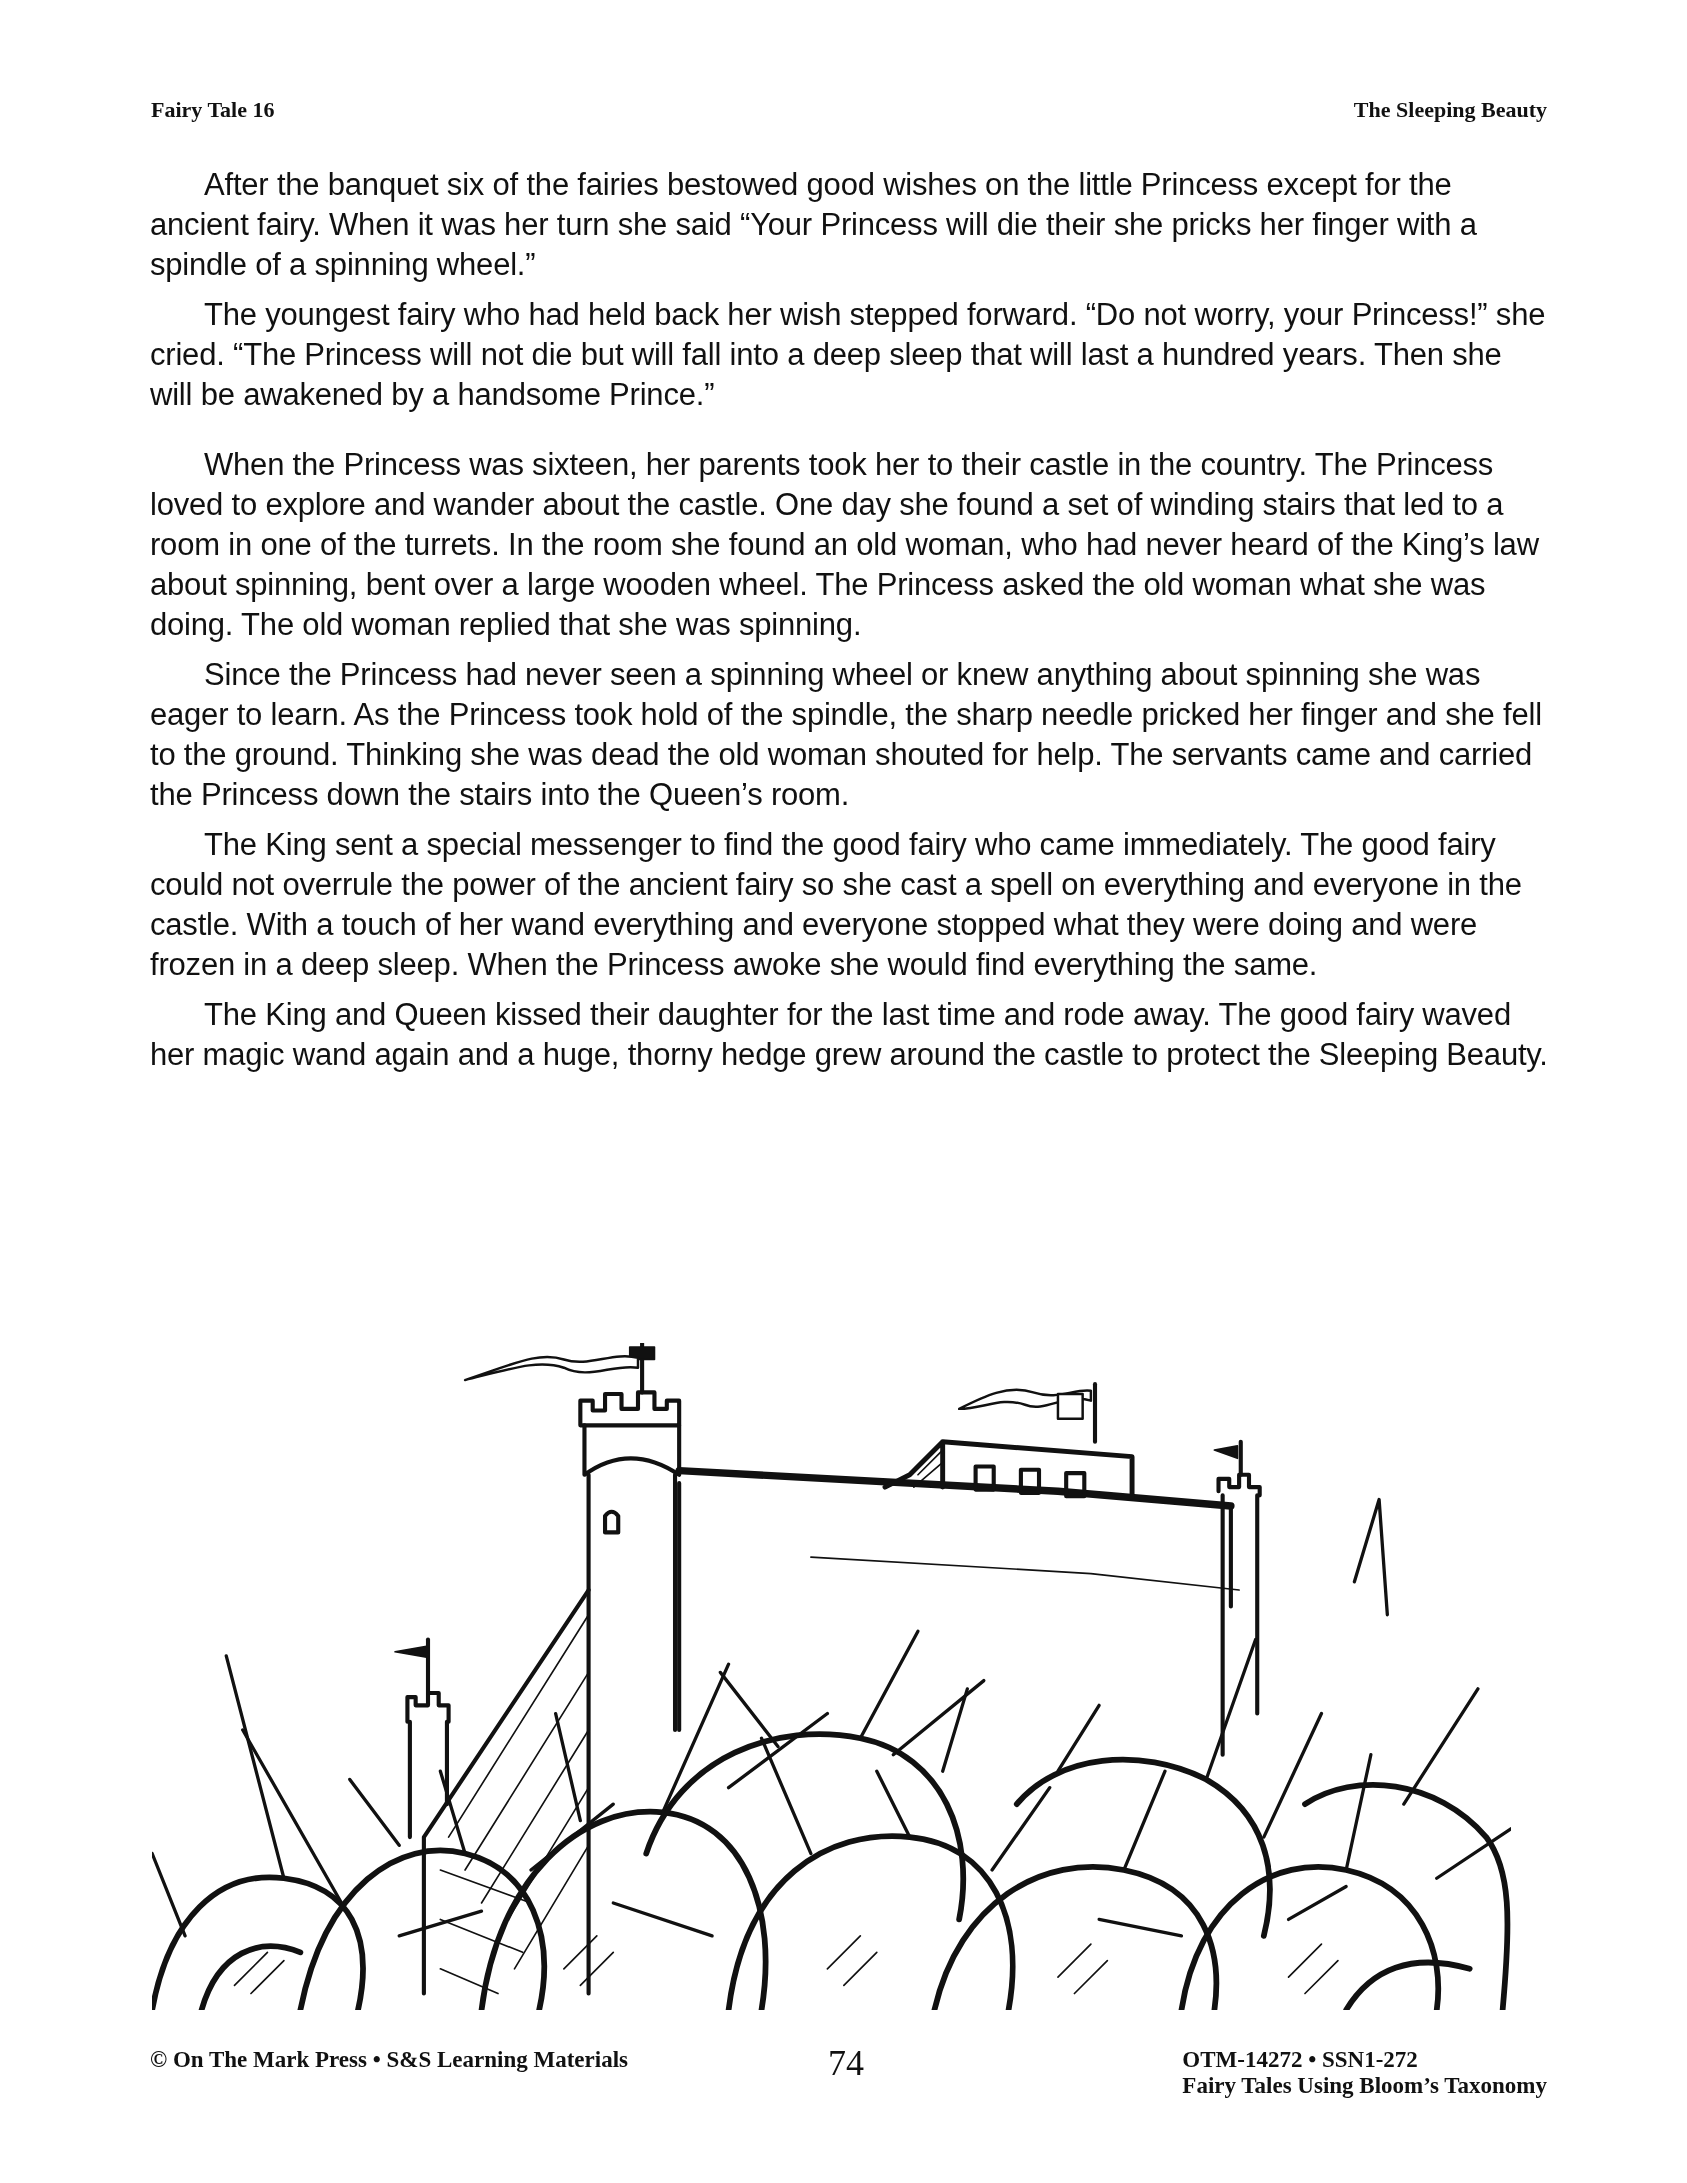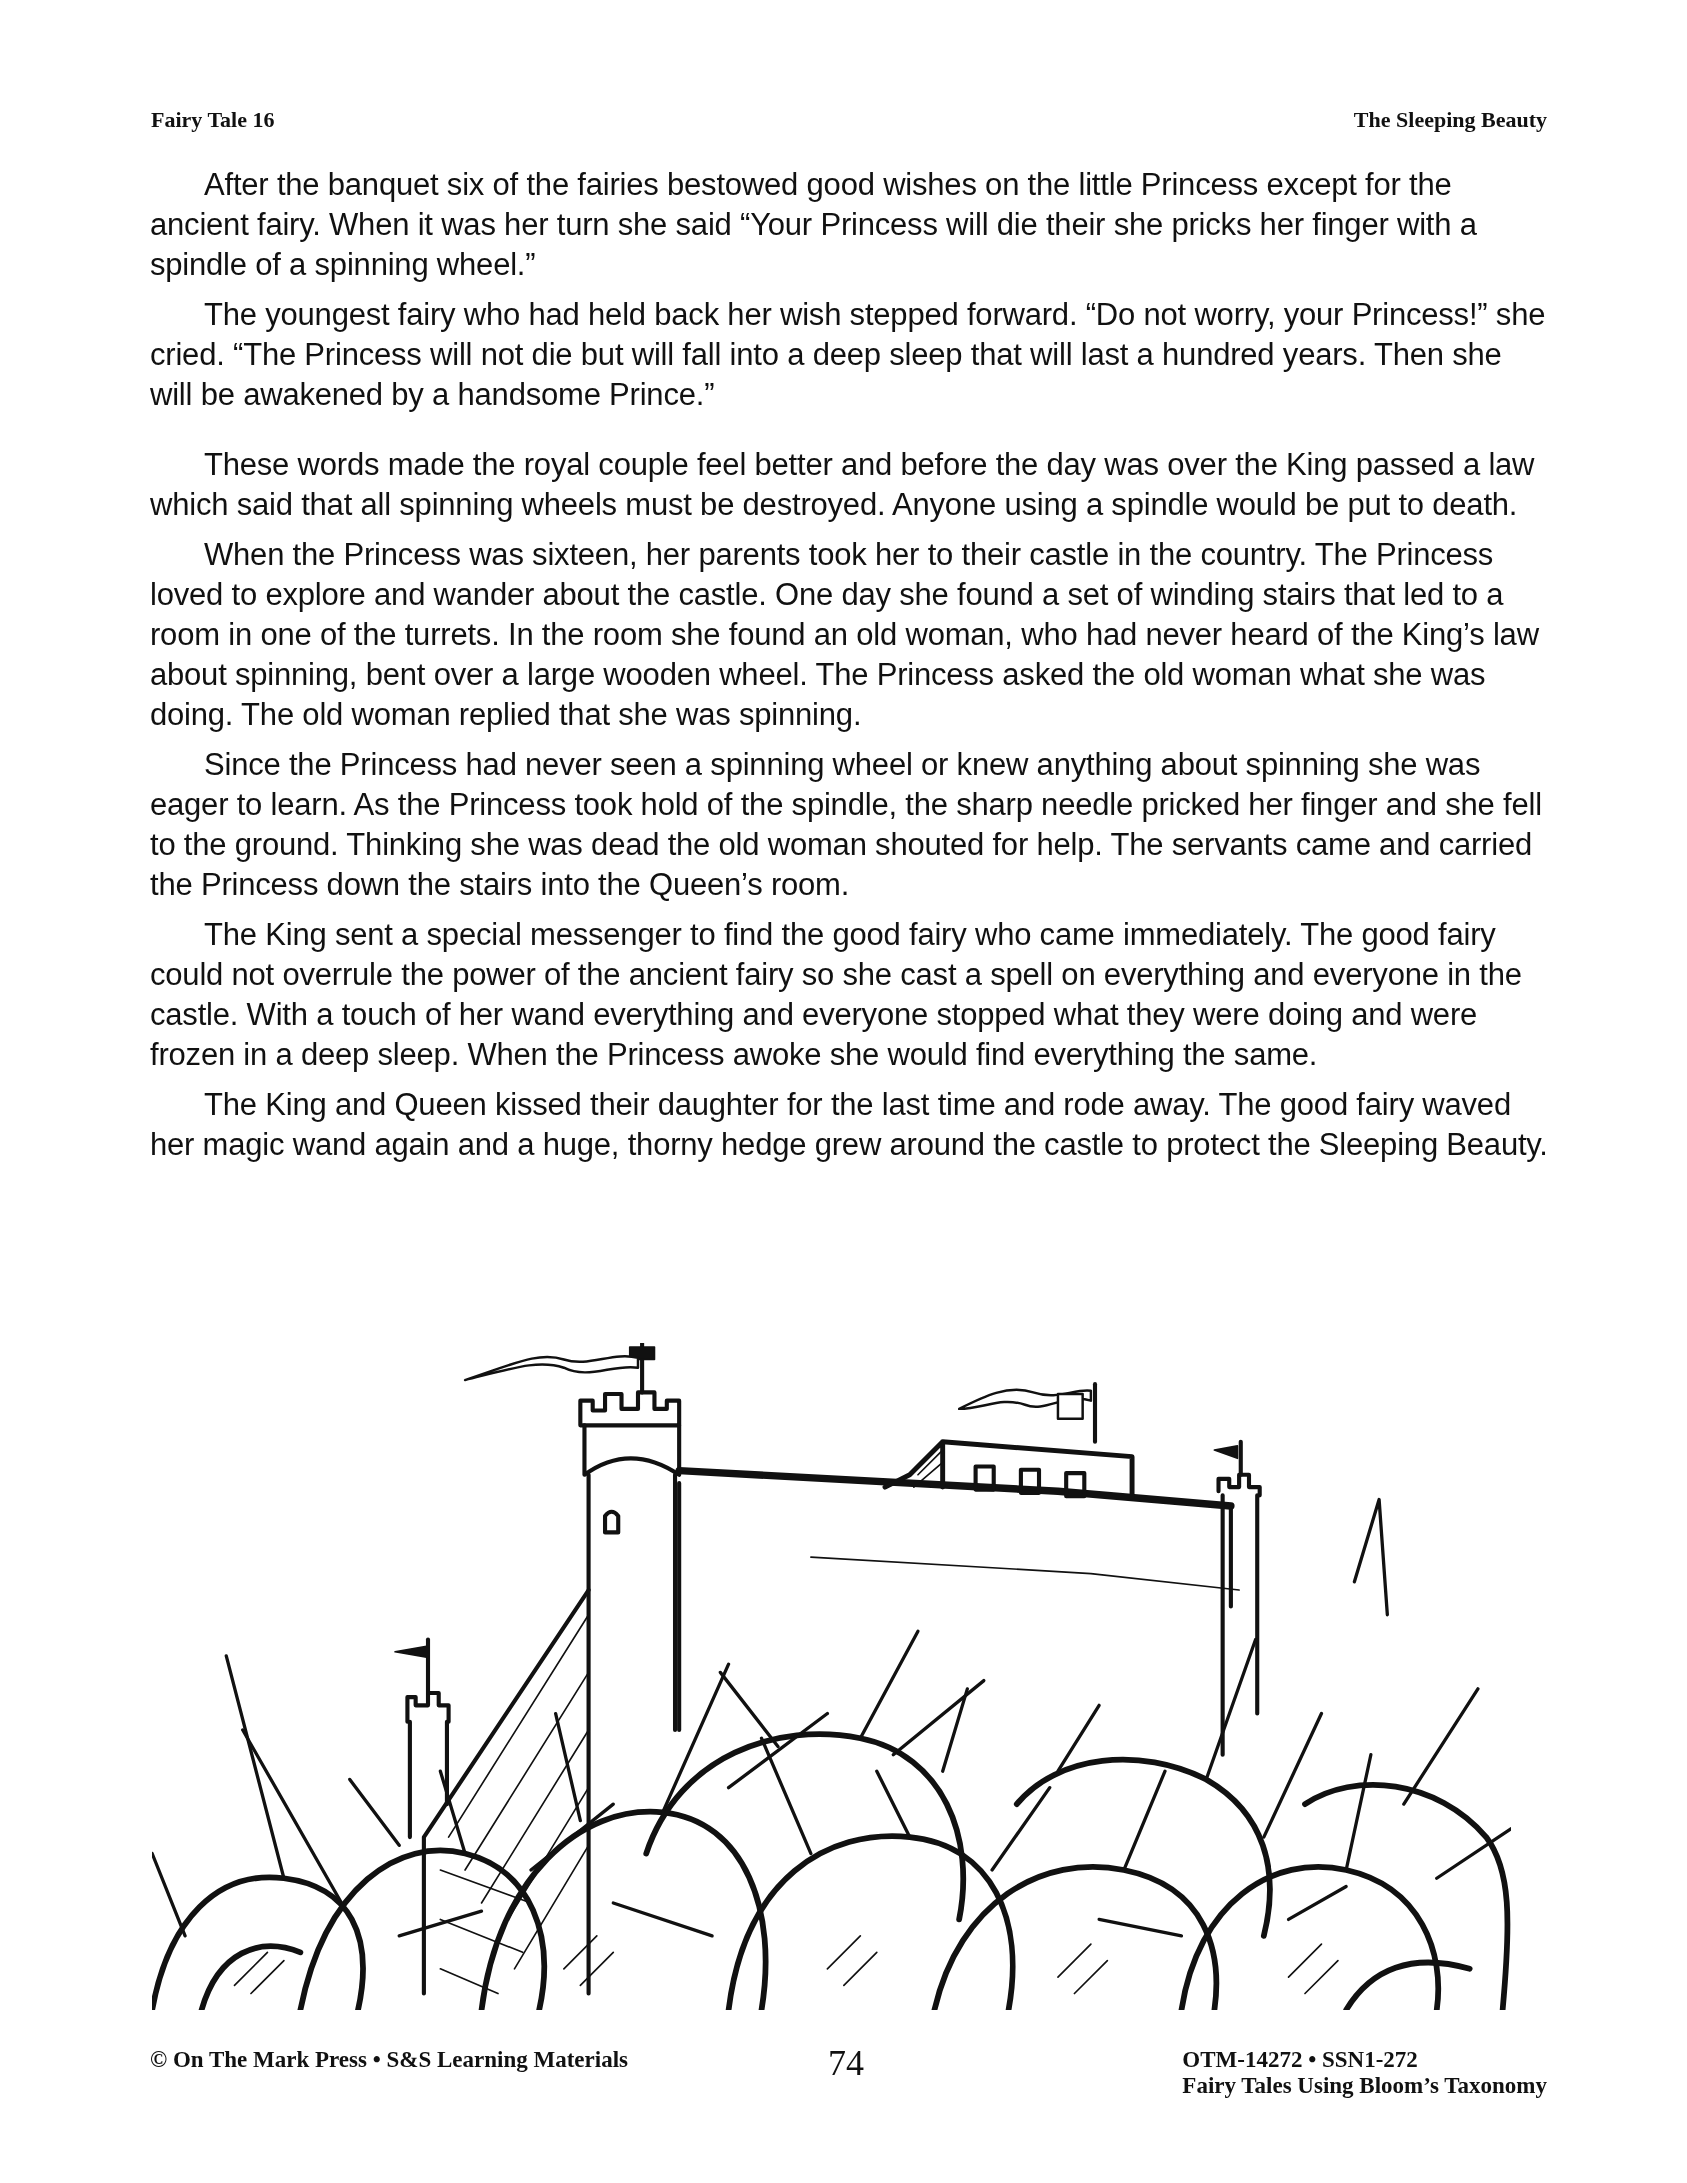--- a/index.html
+++ b/index.html
@@ -1,17 +1,17 @@
 <!DOCTYPE html>
 <html style="font-size:13px"><head>
 <meta charset="utf-8">
 <style>
   html, body { margin:0; padding:0; background:#ffffff; }
   body { width:1687px; height:2183px; position:relative; overflow:hidden; color:#111; }
-  .hdr { position:absolute; top:97px; font-family:"Liberation Serif", serif; font-weight:bold; font-size:22px; color:#111;margin-top:10px; }
+  .hdr { position:absolute; top:97px; font-family:"Liberation Serif", serif; font-weight:bold; font-size:22px; color:#111; }
   .hdr-left { left:151px; }
   .hdr-right { right:140px; }
   .body-text { position:absolute; left:150px; top:165px; width:1401px;
     font-family:"Liberation Sans", sans-serif; font-size:31px; line-height:40px; color:#111; }
   .para { margin:0 0 10px 0; text-indent:54px; letter-spacing:-0.2px; }
   .para.gap { margin-bottom:30px; }
   .illus { position:absolute; left:152px; top:1343px; width:1359px; height:667px; }
   .ftr { position:absolute; font-family:"Liberation Serif", serif; font-weight:bold; font-size:23px; color:#111; }
   .ftr-left { left:150px; top:2047px; }
   .ftr-page { left:828px; top:2042px; font-weight:normal; font-size:36px; }
@@ -19,21 +19,20 @@
 </style>
 </head>
 <body>
 
 <div class="hdr hdr-left">Fairy Tale 16</div>
 <div class="hdr hdr-right">The Sleeping Beauty</div>
 
 <div class="body-text">
   <p class="para">After the banquet six of the fairies bestowed good wishes on the little Princess except for the ancient fairy. When it was her turn she said “Your Princess will die their she pricks her finger with a spindle of a spinning wheel.”</p>
   <p class="para gap">The youngest fairy who had held back her wish stepped forward. “Do not worry, your Princess!” she cried. “The Princess will not die but will fall into a deep sleep that will last a hundred years. Then she will be awakened by a handsome Prince.”</p>
-  <p class="para">These words made the royal couple feel better and before the day was over the King passed a law which said that all spinning wheels must be destroyed. Anyone using a spindle would be put to death.</p>
   <p class="para">When the Princess was sixteen, her parents took her to their castle in the country. The Princess loved to explore and wander about the castle. One day she found a set of winding stairs that led to a room in one of the turrets. In the room she found an old woman, who had never heard of the King’s law about spinning, bent over a large wooden wheel. The Princess asked the old woman what she was doing. The old woman replied that she was spinning.</p>
   <p class="para">Since the Princess had never seen a spinning wheel or knew anything about spinning she was eager to learn. As the Princess took hold of the spindle, the sharp needle pricked her finger and she fell to the ground. Thinking she was dead the old woman shouted for help. The servants came and carried the Princess down the stairs into the Queen’s room.</p>
   <p class="para">The King sent a special messenger to find the good fairy who came immediately. The good fairy could not overrule the power of the ancient fairy so she cast a spell on everything and everyone in the castle. With a touch of her wand everything and everyone stopped what they were doing and were frozen in a deep sleep. When the Princess awoke she would find everything the same.</p>
   <p class="para">The King and Queen kissed their daughter for the last time and rode away. The good fairy waved her magic wand again and a huge, thorny hedge grew around the castle to protect the Sleeping Beauty.</p>
 </div>
 
 <svg class="illus" viewBox="0 0 1650 810" fill="none" stroke="#111" stroke-width="5" stroke-linecap="round" stroke-linejoin="round">
 
   <g>
     <line x1="595" y1="60" x2="595" y2="0"></line>

